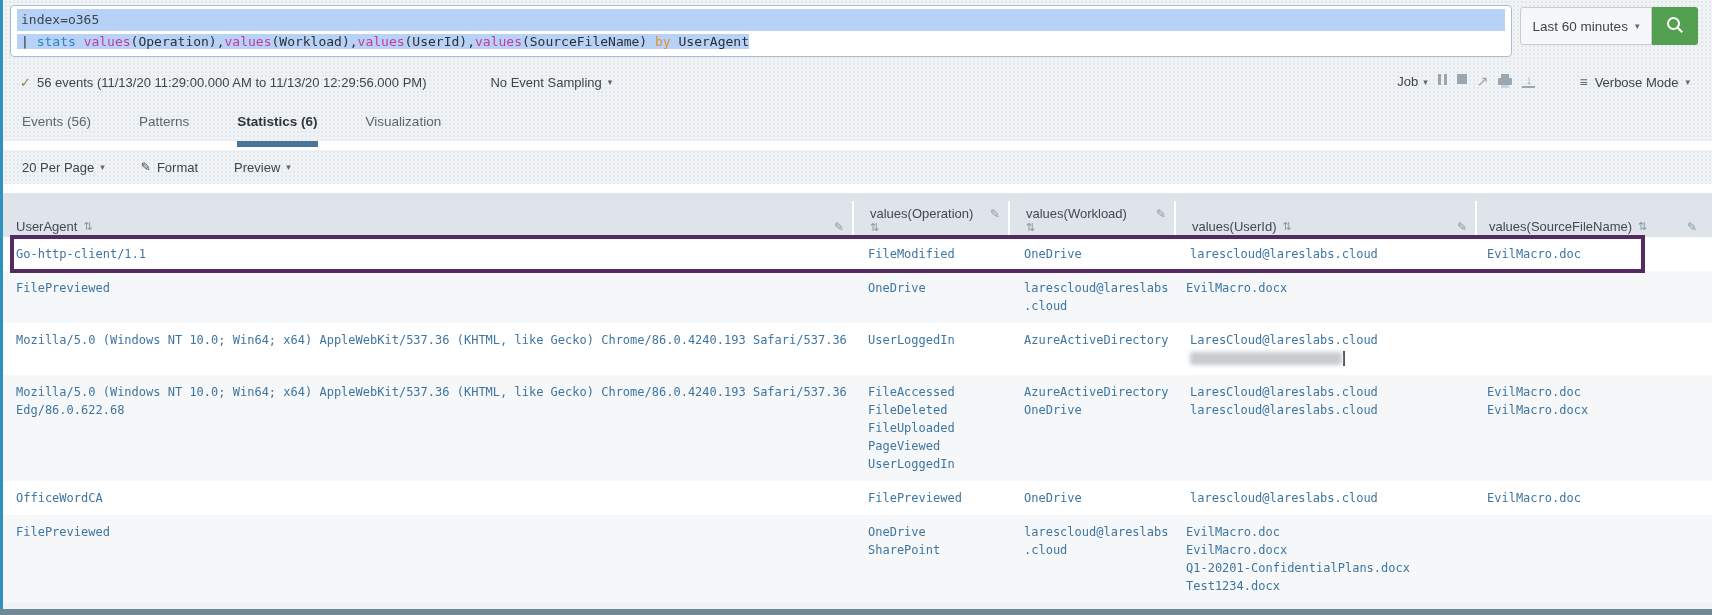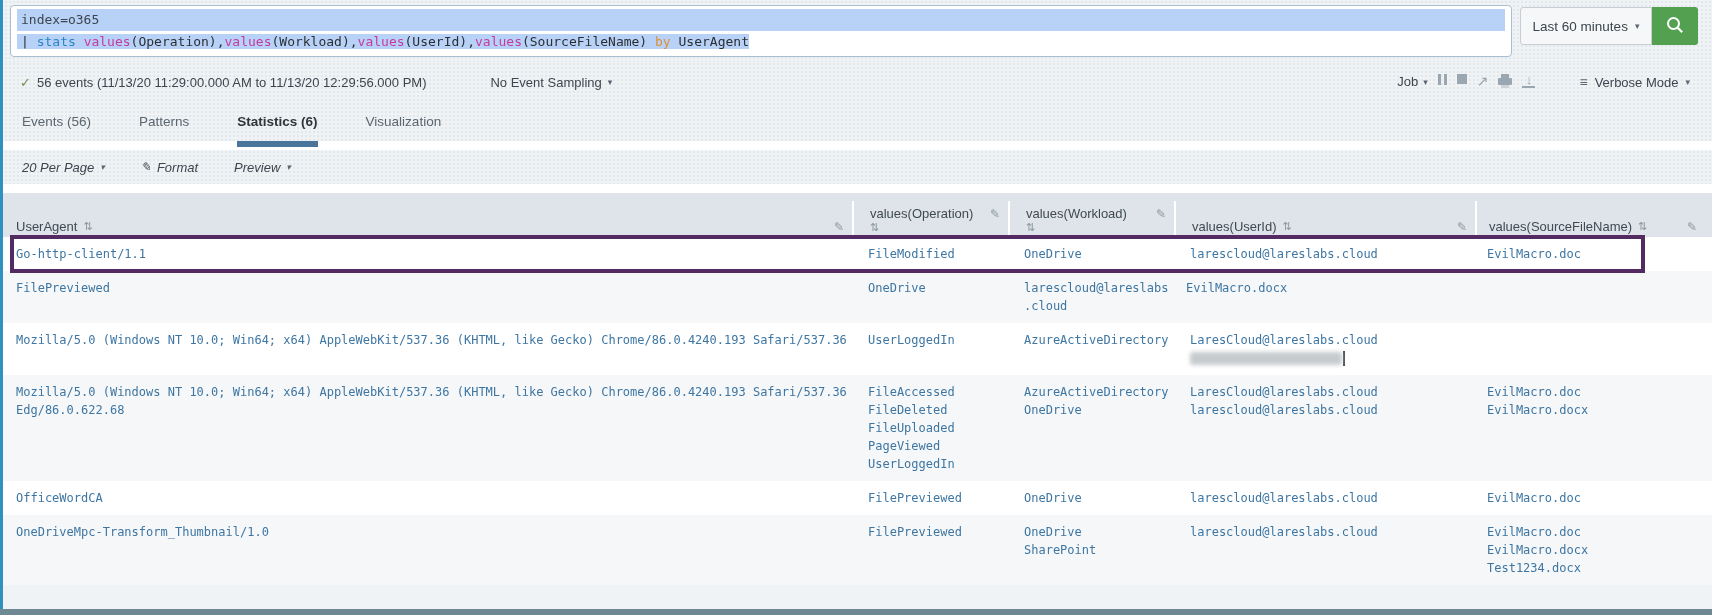--- a/index.html
+++ b/index.html
@@ -68,21 +68,21 @@
   .icon-menu { color:#5c6773; font-size:14px; }
 
   
   .tab-bar { height:39px; display:flex; align-items:stretch; gap:48px; padding-left:22px; font-size:13.5px; }
   .tab { position:relative; display:flex; align-items:center; color:#5a6670; cursor:pointer; }
   .tab.active { color:#2f353b; font-weight:bold; }
   .tab.active::after { content:''; position:absolute; left:0; right:0; bottom:-6px; height:6px; background:var(--tab-underline,#49759b); }
   .tab-divider { height:9px; background:#ffffff; }
 
   
-  .toolbar { height:34px; display:flex; align-items:center; gap:36px; padding-left:22px; font-size:13px; color:#3c454e;font-style:italic; }
+  .toolbar { height:34px; display:flex; align-items:center; gap:36px; padding-left:22px; font-size:13px; color:#3c454e; }
   .tool-item { display:flex; align-items:center; gap:6px; cursor:pointer; }
   .pencil { color:#3c454e; font-size:12px; }
   .pre-table-gap { height:9px; background:#fff; }
 
   
   .grid-row { display:grid; grid-template-columns:852px 156px 166px 301px 237px; }
   .table-header { background:var(--header-bg,#dee4e9); height:44px; font-size:13px; color:#3f4a54; }
   .th { display:flex; flex-direction:column; justify-content:flex-end; padding:5px 8px 7px 16px; cursor:pointer;margin-top:8px; }
   .th + .th { border-left:2px solid #fff; }
   .th .hrow { display:flex; align-items:center; gap:6px; }
@@ -316,34 +316,32 @@
         <div class="cell-line">OneDrive</div>
       </div>
       <div class="td col-userid">
         <div class="cell-line">larescloud@lareslabs.cloud</div>
       </div>
       <div class="td col-sourcefile">
         <div class="cell-line">EvilMacro.doc</div>
       </div>
     </div>
     <div class="tr grid-row stripe">
-      <div class="td col-useragent">
-        <div class="cell-line">OneDriveMpc-Transform_Thumbnail/1.0</div>
-      </div>
       <div class="td col-operation">
         <div class="cell-line">FilePreviewed</div>
       </div>
       <div class="td col-workload">
         <div class="cell-line">OneDrive</div>
         <div class="cell-line">SharePoint</div>
       </div>
       <div class="td col-userid">
         <div class="cell-line">larescloud@lareslabs.cloud</div>
       </div>
       <div class="td col-sourcefile">
         <div class="cell-line">EvilMacro.doc</div>
         <div class="cell-line">EvilMacro.docx</div>
+        <div class="cell-line">Q1-20201-ConfidentialPlans.docx</div>
         <div class="cell-line">Test1234.docx</div>
       </div>
     </div>
   </div>
 
 <div class="bottom-strip"></div>
 
 </body></html>

